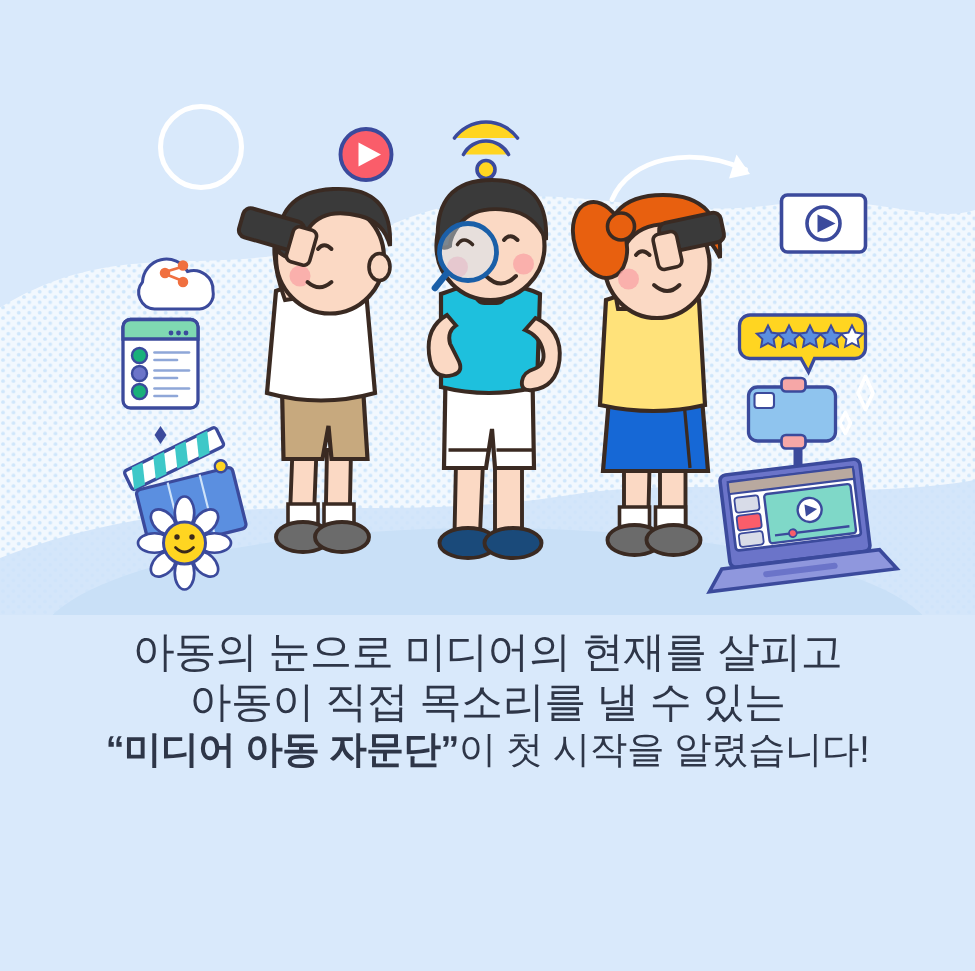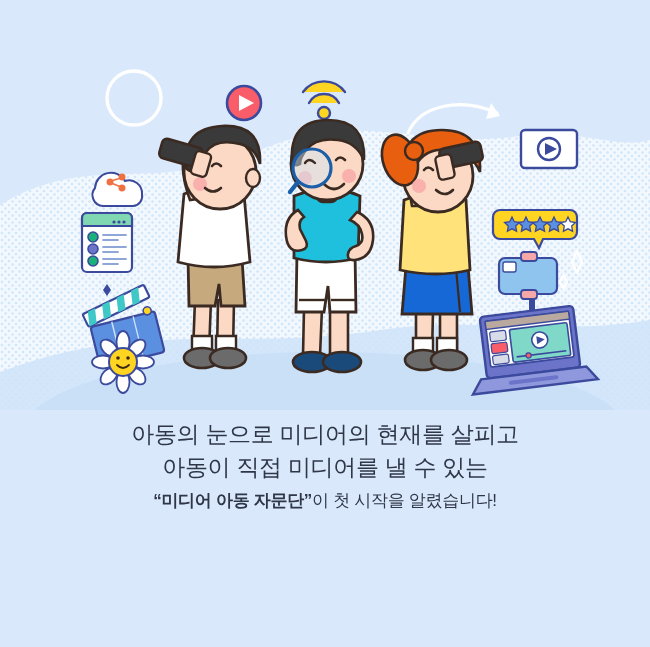--- a/index.html
+++ b/index.html
@@ -14,26 +14,26 @@
     width:650px; height:647px;
     background:#d9e9fb;
   }
   #illustration { position:absolute; left:0; top:0; width:650px; height:410px; }
   #caption {
     position:absolute; left:0; top:418px; width:650px;
     text-align:center;
     color:#2e3648;
   }
   .cap-line {
-    font-size:23px;
+    font-size:28px;
     line-height:33px;
     letter-spacing:-0.3px;
     white-space:nowrap;
   }
-  .cap-line.bold-line { font-size:17px; }
+  .cap-line.bold-line { font-size:25px; }
   .cap-strong { font-weight:bold; }
 </style>
 </head>
 <body>
 
 <div id="page">
 
   <svg id="illustration" viewBox="0 0 650 410">
     <defs>
       <pattern id="dots" width="7" height="7" patternUnits="userSpaceOnUse">
@@ -296,17 +296,17 @@
         <path d="M436,190 q9,8 17,0" fill="none" stroke="#3a2a22" stroke-width="2.6" stroke-linecap="round"></path>
 
         <rect x="440" y="145" width="42" height="20" rx="5" fill="#3a3a3a" stroke="#3a2a22" stroke-width="2.6" transform="rotate(-12 461 155)"></rect>
         <rect x="437" y="155" width="16" height="24" rx="4" fill="#fbd9c4" stroke="#3a2a22" stroke-width="2.4" transform="rotate(-12 445 167)"></rect>
       </g>
     </g>
   </svg>
 
   <div id="caption">
     <div class="cap-line">아동의 눈으로 미디어의 현재를 살피고</div>
-    <div class="cap-line">아동이 직접 미디어를 낼 수 있는</div>
+    <div class="cap-line">아동이 직접 목소리를 낼 수 있는</div>
     <div class="cap-line bold-line"><span class="cap-strong">“미디어 아동 자문단”</span><span>이 첫 시작을 알렸습니다!</span></div>
   </div>
 
 </div>
 
 </body></html>

